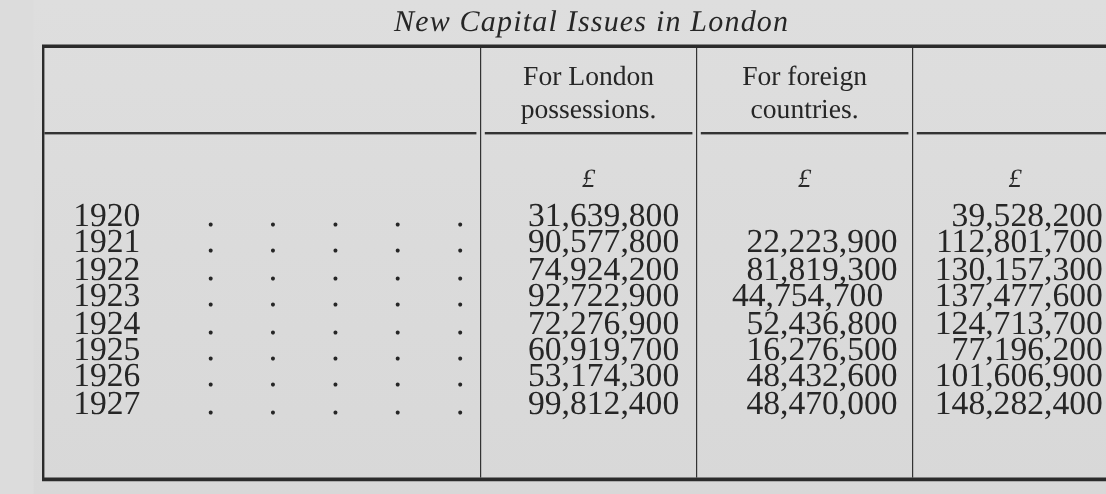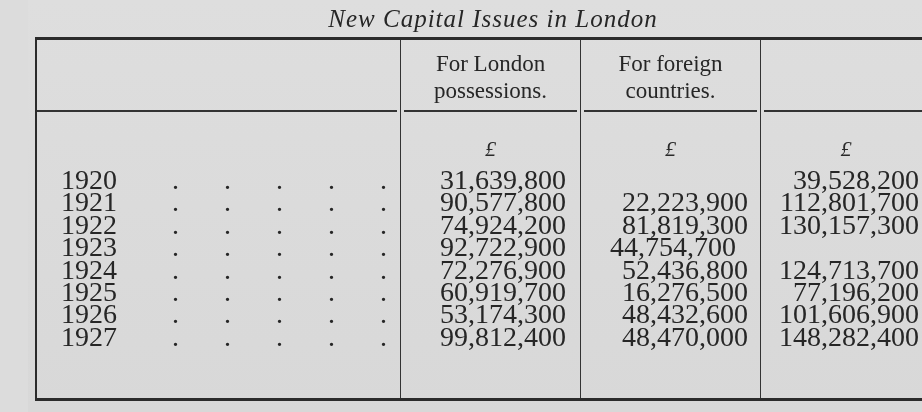--- a/index.html
+++ b/index.html
@@ -99,20 +99,21 @@
         <div class="cell dots"><span>.</span><span>.</span><span>.</span><span>.</span><span>.</span></div>
         <div class="cell" style="left:364px; width:165px">74,924,200</div>
         <div class="cell" style="left:544px; width:167px">81,819,300</div>
         <div class="cell" style="left:724px; width:158px">130,157,300</div>
       </div>
       <div class="row">
         <div class="cell year">1923</div>
         <div class="cell dots"><span>.</span><span>.</span><span>.</span><span>.</span><span>.</span></div>
         <div class="cell" style="left:364px; width:165px">92,722,900</div>
         <div class="cell" style="left:532px; width:167px">44,754,700</div>
+        <div class="cell" style="left:724px; width:158px">137,477,600</div>
       </div>
       <div class="row">
         <div class="cell year">1924</div>
         <div class="cell dots"><span>.</span><span>.</span><span>.</span><span>.</span><span>.</span></div>
         <div class="cell" style="left:364px; width:165px">72,276,900</div>
         <div class="cell" style="left:544px; width:167px">52,436,800</div>
         <div class="cell" style="left:724px; width:158px">124,713,700</div>
       </div>
       <div class="row">
         <div class="cell year">1925</div>

